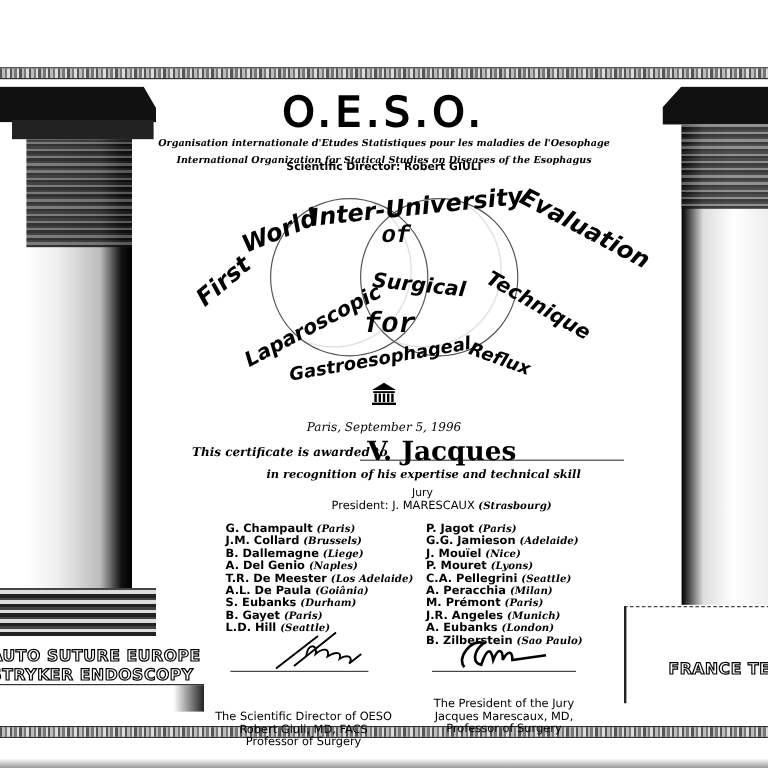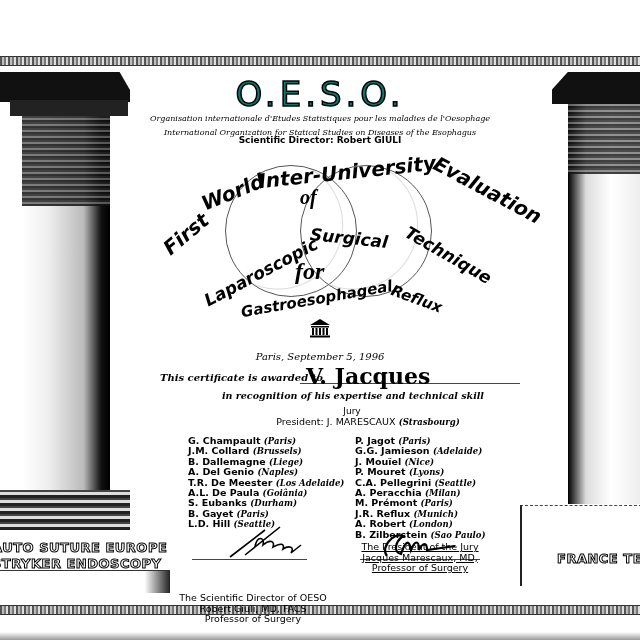--- a/index.html
+++ b/index.html
@@ -29,30 +29,30 @@
   .col-right-shaft::before{content:"";position:absolute;left:0;top:0;width:100%;height:70px;
     background:repeating-linear-gradient(0deg,#111 0 2px,#777 2px 4px,#222 4px 6px);opacity:.8;}
   .col-right-base{left:520px;top:505px;width:120px;height:80px;
     background:linear-gradient(180deg,#fff 0%,#fff 100%);border-left:2px solid #222;border-top:1px dashed #444;}
 
   .sponsor{font-weight:bold;font-size:13px;letter-spacing:0.5px;color:#fff;
     -webkit-text-stroke:1px #000;font-family:"DejaVu Sans",sans-serif;white-space:nowrap;}
 
   
   .oeso{left:0;width:640px;top:74px;text-align:center;font-size:34px;font-weight:normal;
-    color:#0f766e;-webkit-text-stroke:1.5px #000;letter-spacing:4px;font-family:"DejaVu Sans",sans-serif;}
-  .org-line{left:0;width:640px;text-align:center;font-family:"DejaVu Serif",serif;font-style:italic;font-weight:normal;font-size:8px;}
+    color:#000000;-webkit-text-stroke:1.5px #000;letter-spacing:4px;font-family:"DejaVu Sans",sans-serif;}
+  .org-line{left:0;width:640px;text-align:center;font-family:"DejaVu Serif",serif;font-style:italic;font-weight:bold;font-size:8px;}
   .sci-dir{left:0;width:640px;text-align:center;font-size:9px;font-weight:bold;}
 
   
   .globe{border:1.5px solid #555;border-radius:50%;background:
     radial-gradient(circle at 40% 45%,transparent 0 60%,#ddd 61%,transparent 62%);}
 
   .arc-text{font-family:"DejaVu Sans",sans-serif;font-weight:bold;font-style:italic;font-size:20px;}
-  .center-text{font-family:Liberation Serif, serif;font-weight:bold;font-style:italic;text-align:left;}
+  .center-text{font-family:Liberation Mono, monospace;font-weight:bold;font-style:italic;text-align:center;}
 
   .unesco{left:309px;top:318px;width:22px;height:20px;}
 
   .italic-serif{font-family:"DejaVu Serif",serif;font-style:italic;}
   .awardee{font-family:"DejaVu Serif",serif;font-weight:bold;font-size:22px;}
   .line{height:0;border-bottom:1px solid #444;}
 
   .jury-col{font-size:9.5px;line-height:10.4px;font-weight:bold;font-family:"DejaVu Sans",sans-serif;}
   .jury-col .city{font-family:"DejaVu Serif",serif;font-style:italic;font-weight:bold;font-size:8.5px;margin-top:16px;}
   .sig-block{text-align:center;font-size:9.5px;line-height:10.5px;font-family:"DejaVu Sans",sans-serif;}
@@ -136,36 +136,36 @@
 </div>
 
 <div class="abs jury-col" style="left:355px;top:436px;">
   <div><span>P. Jagot</span> <span class="city">(Paris)</span></div>
   <div><span>G.G. Jamieson</span> <span class="city">(Adelaide)</span></div>
   <div><span>J. Mouïel</span> <span class="city">(Nice)</span></div>
   <div><span>P. Mouret</span> <span class="city">(Lyons)</span></div>
   <div><span>C.A. Pellegrini</span> <span class="city">(Seattle)</span></div>
   <div><span>A. Peracchia</span> <span class="city">(Milan)</span></div>
   <div><span>M. Prémont</span> <span class="city">(Paris)</span></div>
-  <div><span>J.R. Reflux</span> <span class="city">(Munich)</span></div>
-  <div><span>A. Robert</span> <span class="city">(London)</span></div>
+  <div><span>J.R. Angeles</span> <span class="city">(Munich)</span></div>
+  <div><span>A. Eubanks</span> <span class="city">(London)</span></div>
   <div><span>B. Zilberstein</span> <span class="city">(Sao Paulo)</span></div>
 </div>
 
 <svg class="abs" style="left:225px;top:525px;width:90px;height:35px;" viewBox="0 0 90 35">
   <path d="M5 32 L40 5 M20 30 L55 2 M30 22 C32 10 40 12 38 20 C45 14 50 16 48 22 C55 18 60 18 58 24 C64 20 70 22 66 28 L76 20" stroke="#000" stroke-width="1.6" fill="none"></path>
 </svg>
 <div class="abs line" style="left:192px;top:559px;width:115px;"></div>
 <div class="abs sig-block" style="left:178px;top:562px;width:150px;margin-top:31px;">
   <div>The Scientific Director of OESO</div>
   <div>Robert Giuli, MD, FACS</div>
   <div>Professor of Surgery</div>
 </div>
 
 <svg class="abs" style="left:375px;top:528px;width:90px;height:32px;" viewBox="0 0 90 32">
   <path d="M12 28 C5 20 18 4 28 8 C20 14 18 24 26 26 C30 14 34 10 36 22 C40 12 44 12 44 22 C48 14 52 14 52 22 L80 18" stroke="#000" stroke-width="2.2" fill="none"></path>
 </svg>
 <div class="abs line" style="left:360px;top:559px;width:120px;"></div>
-<div class="abs sig-block" style="left:345px;top:542px;width:150px;text-decoration:underline;">
+<div class="abs sig-block" style="left:345px;top:582px;width:150px;">
   <div>The President of the Jury</div>
   <div>Jacques Marescaux, MD,</div>
   <div>Professor of Surgery</div>
 </div>
 
 </body></html>

